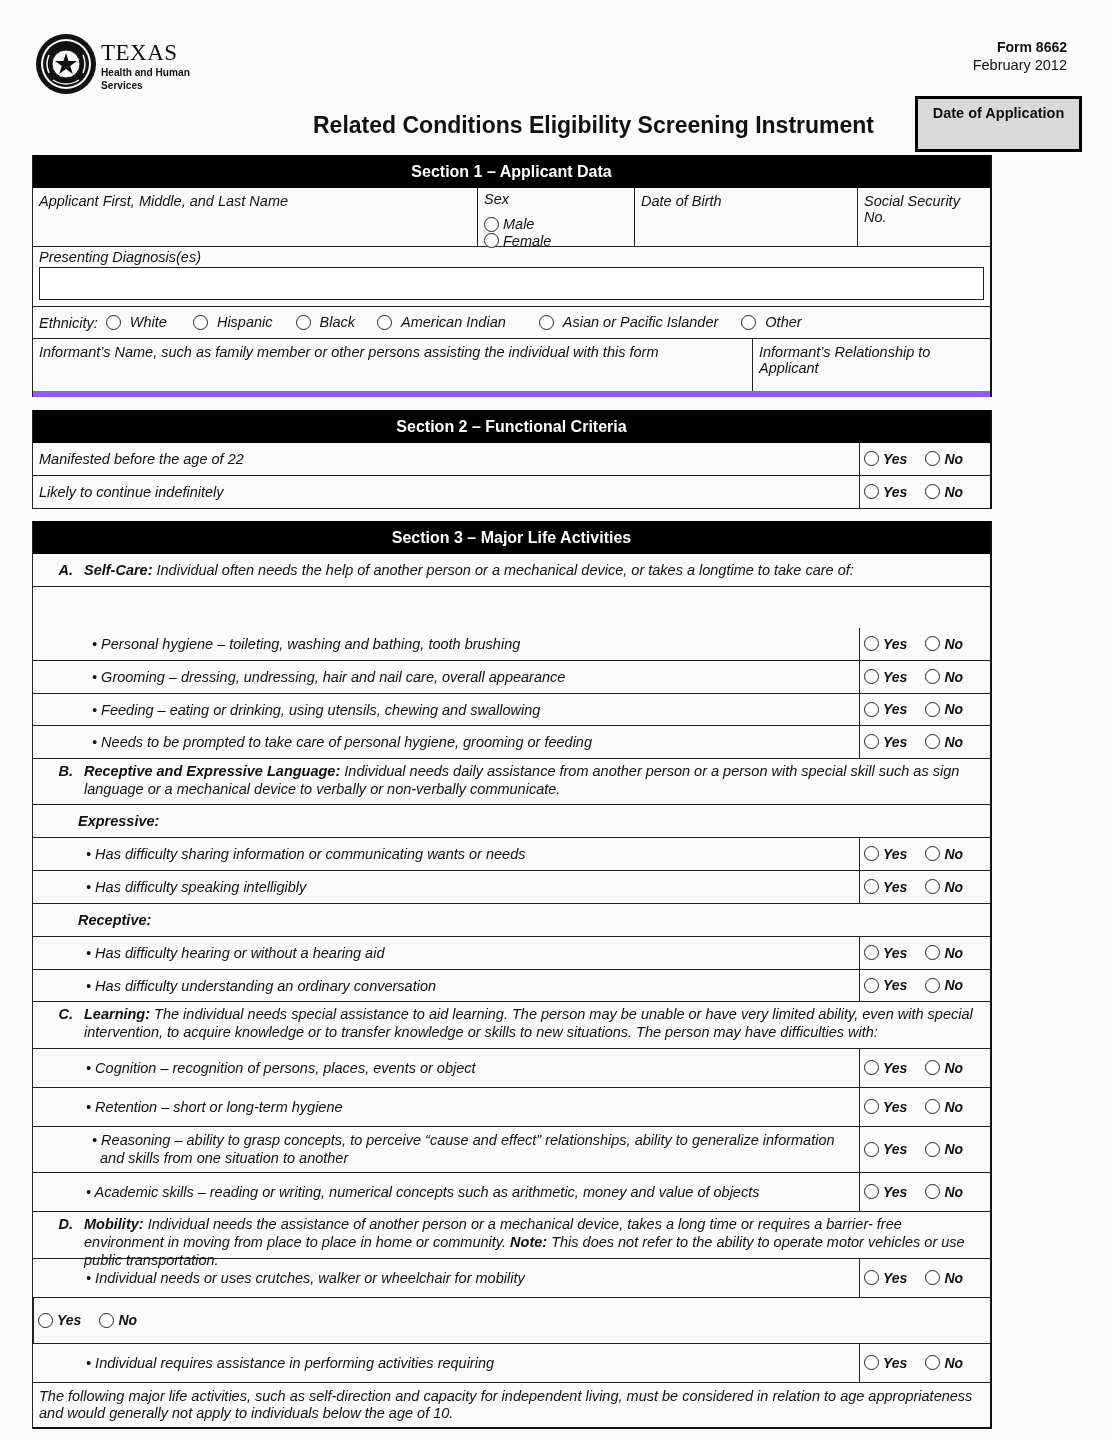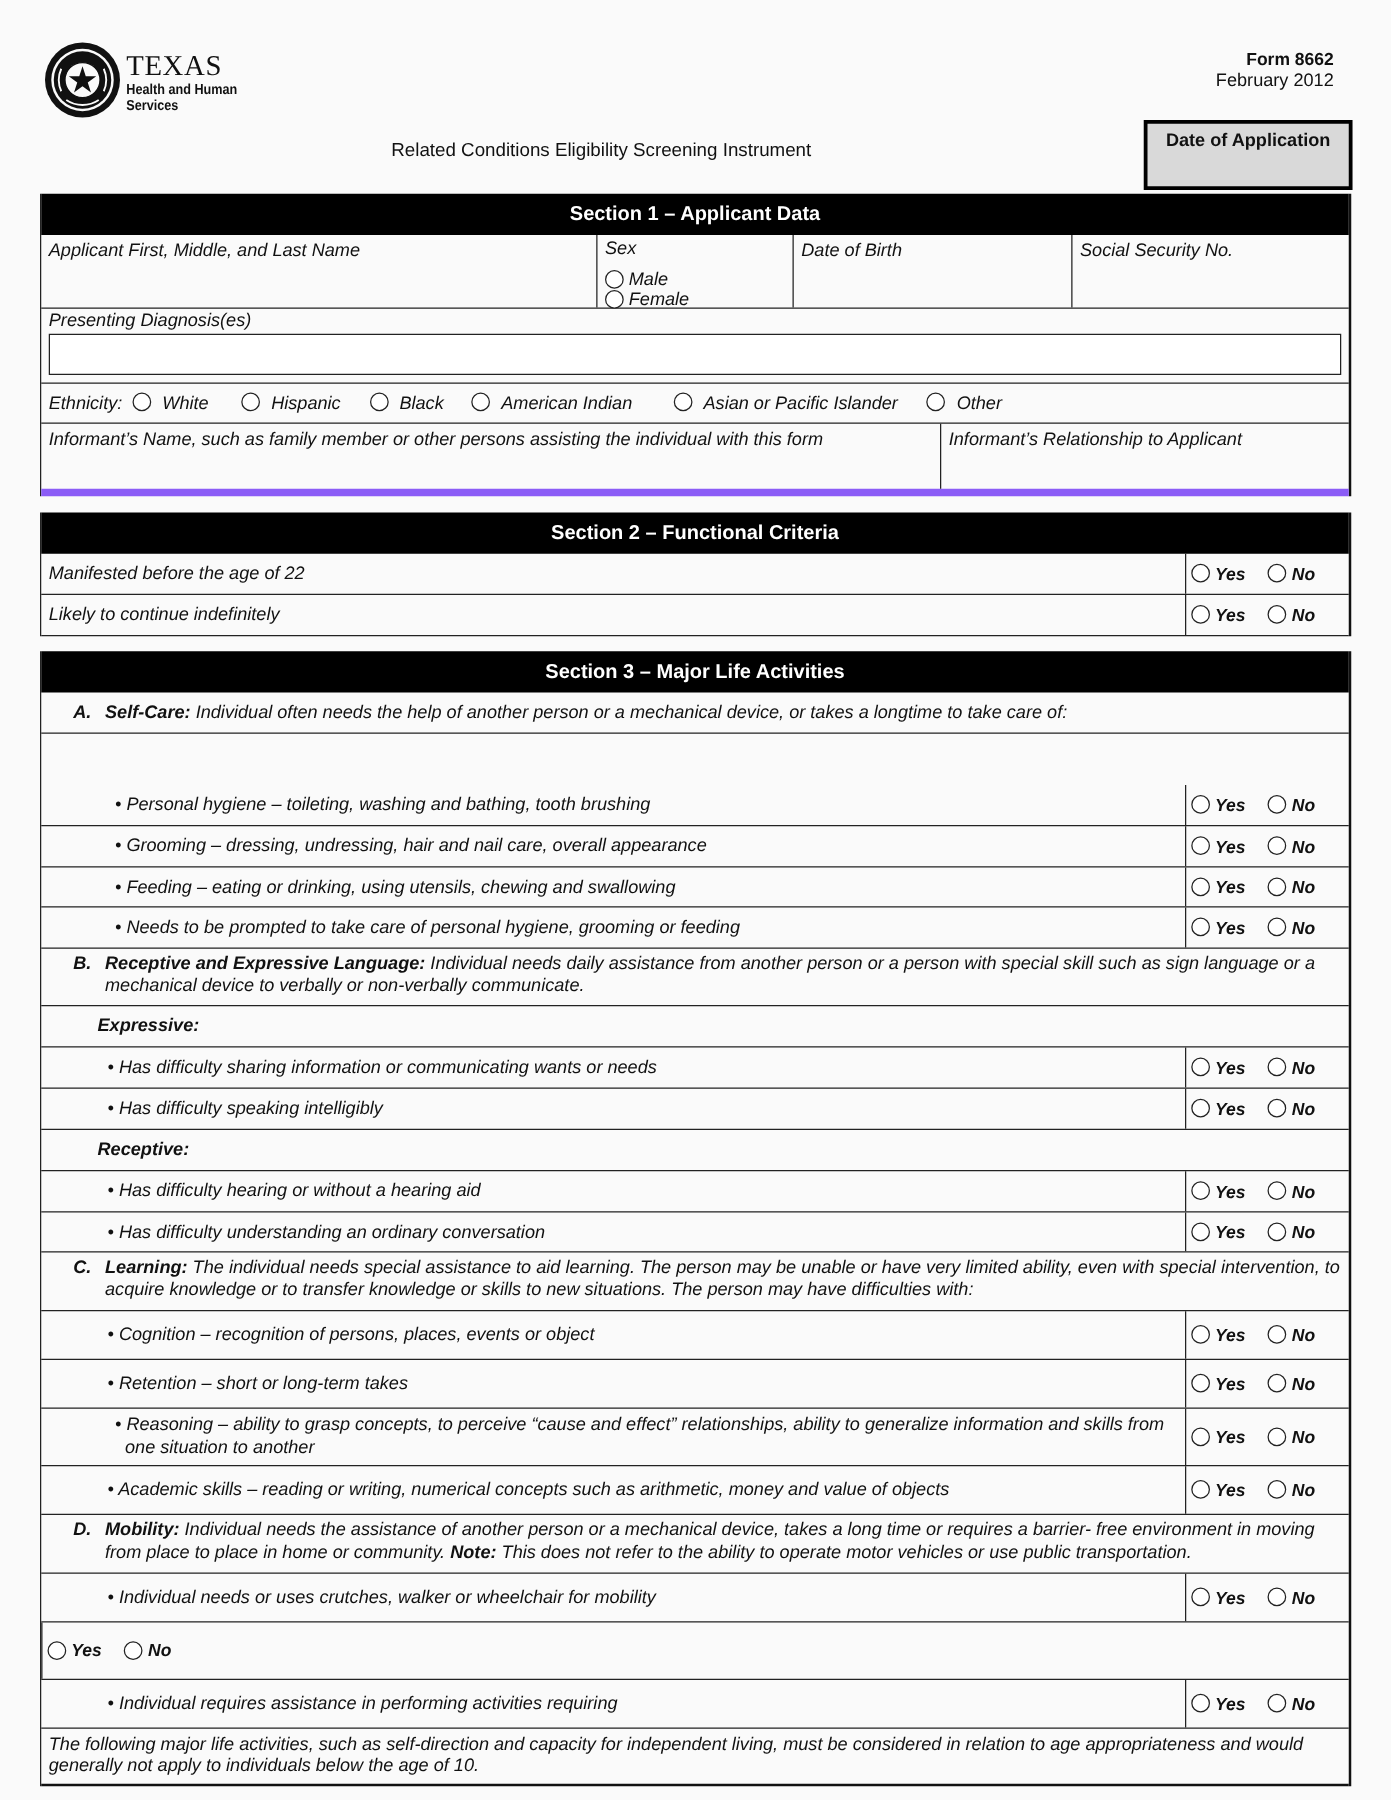--- a/index.html
+++ b/index.html
@@ -8,25 +8,25 @@
 
   .logo { position: absolute; left: 35px; top: 33px; display: flex; align-items: flex-start; }
   .seal { width: 62px; height: 62px; }
   .logo-text { margin-left: 4px; line-height: 1; }
   .logo-texas { font-family: "Liberation Serif", serif; font-size: 23px; letter-spacing: 0.5px; margin-top: 8px; display: block; }
   .logo-sub { font-size: 11.5px; font-weight: bold; display: block; margin-top: 2px; line-height: 13px; transform: scaleX(0.88); transform-origin: left; }
 
   .form-num { position: absolute; right: 46px; top: 39px; font-weight: bold; font-size: 14px; text-align: right; }
   .form-date { position: absolute; right: 46px; top: 57px; font-size: 14.5px; text-align: right; }
 
-  .doc-title { position: absolute; left: 313px; top: 112px; font-size: 15px; font-weight: normal; }
+  .doc-title { position: absolute; left: 313px; top: 112px; font-size: 23px; font-weight: bold; }
 
   .date-app { position: absolute; left: 915px; top: 96px; width: 167px; height: 56px; border: 3px solid #000; background: #d9d9d9; font-weight: bold; font-size: 14.5px; text-align: center; padding-top: 6px; cursor: text; }
 
-  .section { position: absolute; left: 32px; width: 1049px; border-left: 1px solid #222; border-right: 2px solid #111; }
+  .section { position: absolute; left: 32px; width: 960px; border-left: 1px solid #222; border-right: 2px solid #111; }
   .sec-head { background: #000; color: #fff; font-weight: bold; font-size: 16px; text-align: center; height: 33px; line-height: 33px; }
   .row { display: flex; border-bottom: 1px solid #222; position: relative; font-style: italic; }
   .cell { padding: 5px 6px; border-right: 1px solid #222; }
   .cell:last-child { border-right: none; }
   .radio { display: inline-block; width: 15px; height: 15px; border: 1.2px solid #222; border-radius: 50%; vertical-align: middle; margin-right: 4px; position: relative; top: -1px; background: #fff; cursor: pointer; }
   .opt { white-space: nowrap; margin-right: 14px; cursor: pointer; }
   .yn { width: 131px; flex: 0 0 131px; border-left: 1px solid #222; display: flex; align-items: center; padding-left: 4px; font-weight: bold; font-size: 14px; }
   .yn .opt { margin-right: 18px; }
   .q { flex: 1; padding: 0 6px; display: flex; align-items: center; }
   .q.bullet { padding-left: 59px; }
@@ -210,21 +210,21 @@
     <span style="flex:1;"><span class="b">Learning:</span><span> The individual needs special assistance to aid learning. The person may be unable or have very limited ability, even with special intervention, to acquire knowledge or to transfer knowledge or skills to new situations. The person may have difficulties with:</span></span>
   </div>
   <div class="row" style="height:39px;">
     <div class="q bullet2" style="padding-left:53px;">• Cognition – recognition of persons, places, events or object</div>
     <div class="yn">
         <span class="opt"><span class="radio"></span><span>Yes</span></span>
         <span class="opt"><span class="radio"></span><span>No</span></span>
       </div>
   </div>
   <div class="row" style="height:39px;">
-    <div class="q bullet2" style="padding-left:53px;">• Retention – short or long-term takes</div>
+    <div class="q bullet2" style="padding-left:53px;">• Retention – short or long-term hygiene</div>
     <div class="yn">
         <span class="opt"><span class="radio"></span><span>Yes</span></span>
         <span class="opt"><span class="radio"></span><span>No</span></span>
       </div>
   </div>
   <div class="row" style="height:46px;">
     <div class="q bullet2" style="padding-left:53px; padding-right:12px; line-height:18px; display:block; padding-top:4px; text-indent:-8px; padding-left:67px;">• Reasoning – ability to grasp concepts, to perceive “cause and effect” relationships, ability to generalize information and skills from one situation to another</div>
     <div class="yn">
         <span class="opt"><span class="radio"></span><span>Yes</span></span>
         <span class="opt"><span class="radio"></span><span>No</span></span>

